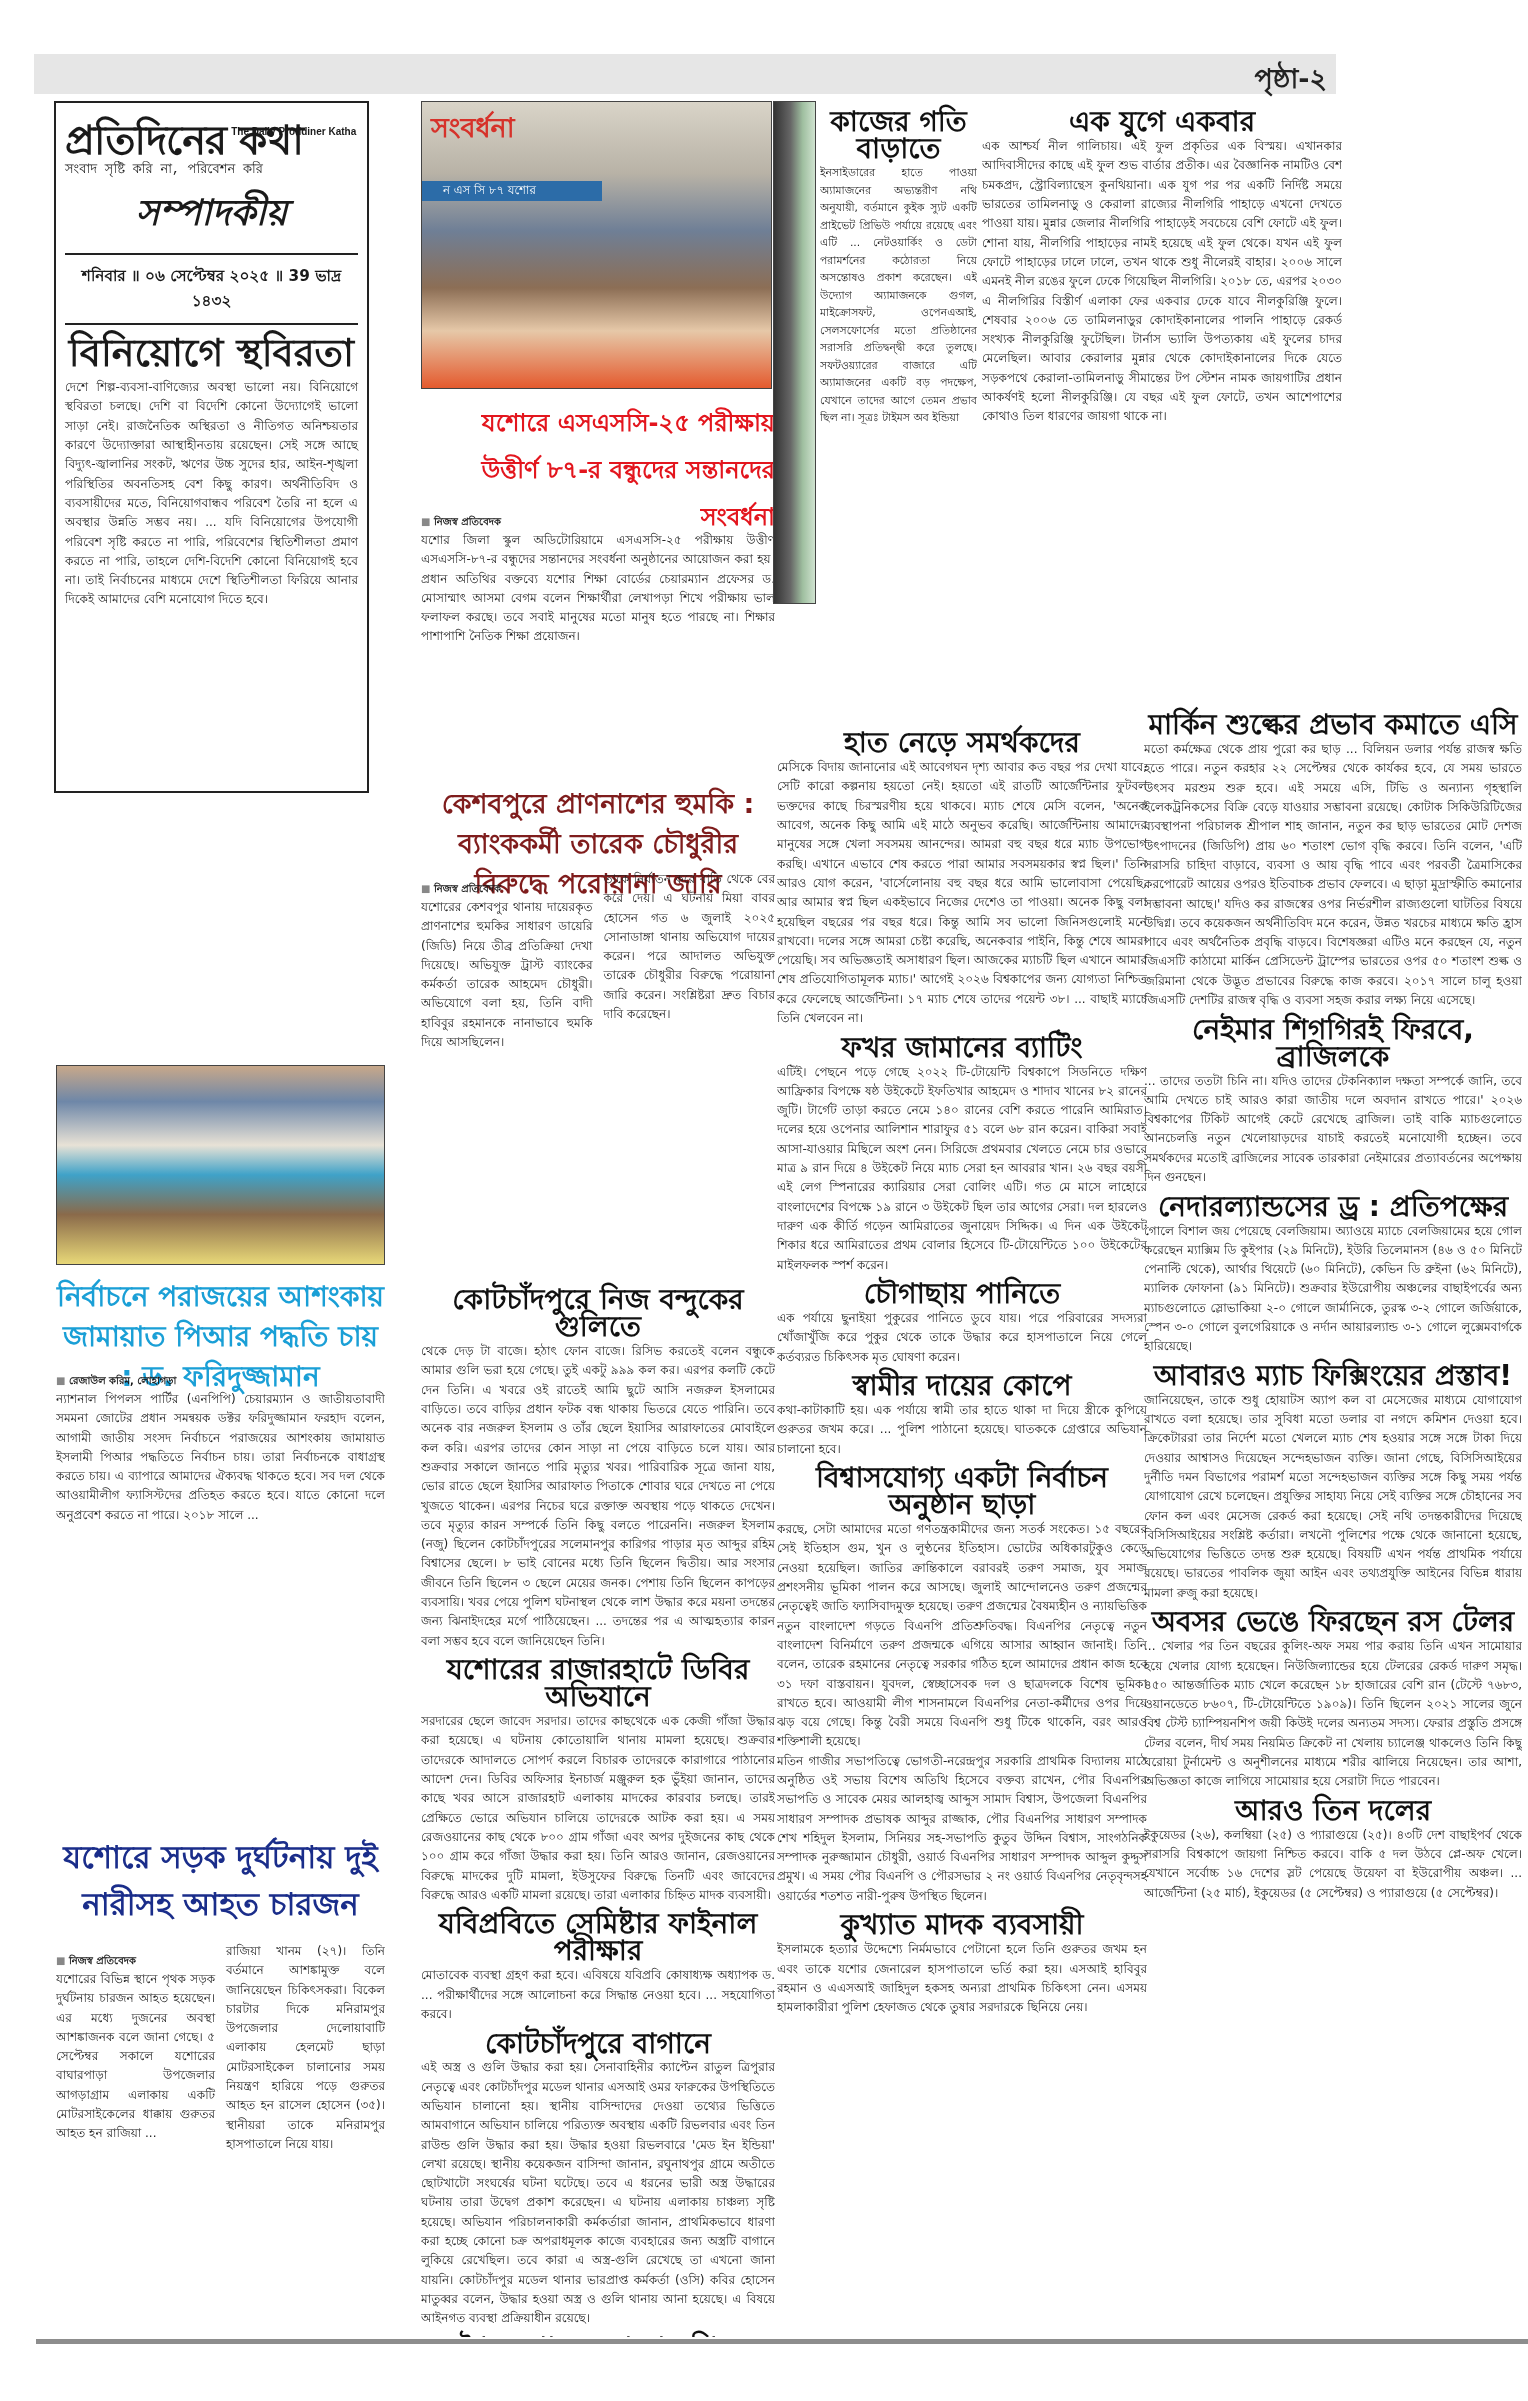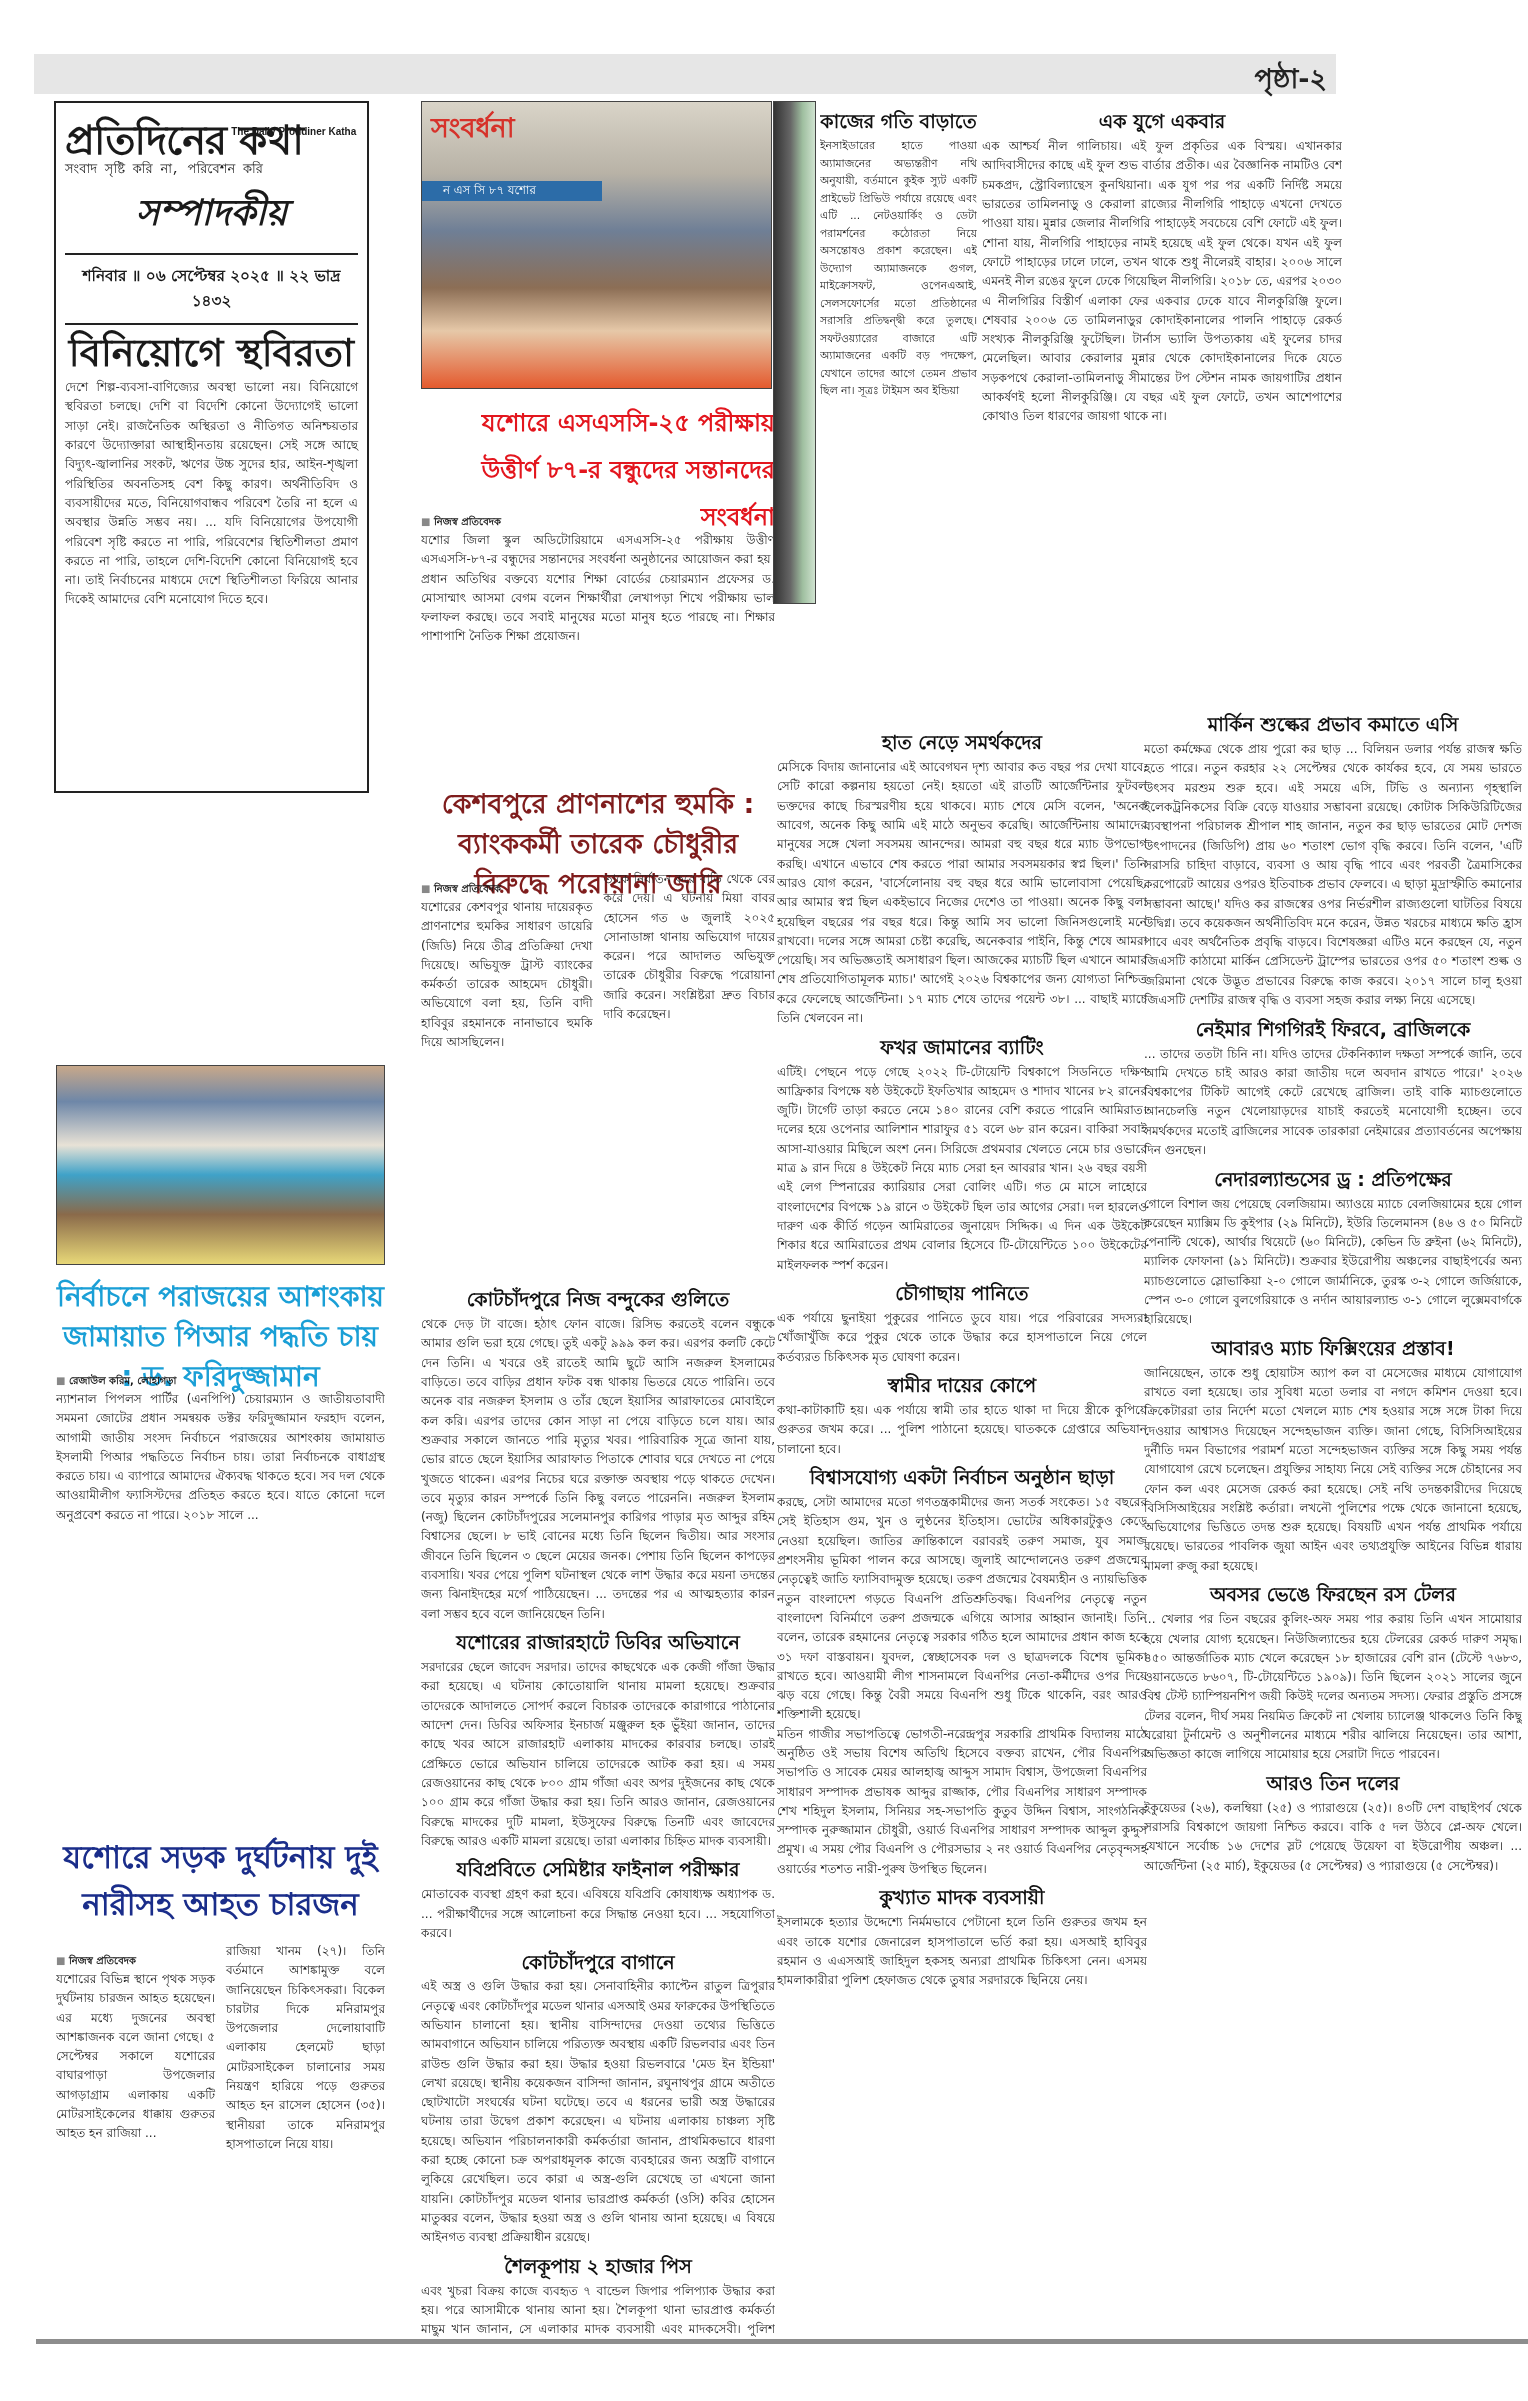--- a/index.html
+++ b/index.html
@@ -4,21 +4,21 @@
 <style>
   * { box-sizing: border-box; margin: 0; padding: 0; }
   html, body { width: 1528px; height: 2401px; background: #ffffff; overflow: hidden; }
   body { position: relative; font-family: "DejaVu Sans", sans-serif; color: #1a1a1a; }
   .page-band { position: absolute; left: 34px; top: 54px; width: 1302px; height: 40px; background: #e6e6e6; }
   .page-no { position: absolute; right: 9px; top: 3.6px; font-family: "DejaVu Serif", serif; font-size: 27px; font-weight: bold; color: #222; }
   .col { position: absolute; top: 101px; }
   .body-text { font-size: 12px; line-height: 19.3px; text-align: justify; color: #222; }
   .byline { font-size: 10px; font-weight: bold; margin-top: 11px; }
   .byline::before { content: "■ "; color: #888; font-size: 10px; }
-  .sec-title { font-size: 19px; font-weight: bold; text-align: center; margin: 5.4px 0 1.8px; line-height: 27px; color: #111; }
+  .sec-title { font-size: 28px; font-weight: bold; text-align: center; margin: 5.4px 0 1.8px; line-height: 27px; color: #111; }
 
   
   .editorial { position: absolute; left: 54px; top: 101px; width: 315px; height: 692px; border: 2.7px solid #222; padding: 12.6px 9px 9px; }
   .masthead { font-family: "DejaVu Serif", serif; font-weight: bold; font-size: 40px; line-height: 47px; text-align: left; letter-spacing: -0.9px; position: relative; }
   .masthead-en { position: absolute; right: 1.8px; top: -7.2px; font-family: "Liberation Sans", sans-serif; font-size: 10px; font-weight: bold; letter-spacing: 0; }
   .tagline { font-size: 13px; margin-top: -3.6px; font-family: Liberation Mono, monospace; }
   .ed-title { font-family: "DejaVu Serif", serif; font-style: italic; font-size: 36px; font-weight: bold; text-align: center; margin: 5.4px 0 7.2px; }
   .rule { border-top: 2.7px solid #222; margin: 3.6px 0; }
   .dateline { font-size: 15.3px; font-weight: bold; text-align: center; padding: 5.4px 0; }
   .ed-headline { font-size: 38px; font-weight: bold; text-align: center; line-height: 50px; margin-top: 1.8px; }
@@ -47,21 +47,21 @@
 </div>
 
 <div class="editorial" data-name="editorial-box">
   <div class="masthead" data-name="masthead">
     <span class="masthead-en" data-name="masthead-english-name">The Daily Protidiner Katha</span>
     <span data-name="masthead-bengali-name">প্রতিদিনের কথা</span>
   </div>
   <div class="tagline" data-name="masthead-tagline">সংবাদ সৃষ্টি করি না, পরিবেশন করি</div>
   <div class="ed-title" data-name="section-title">সম্পাদকীয়</div>
   <div class="rule" data-name="divider"></div>
-  <div class="dateline" data-name="dateline">শনিবার ॥ ০৬ সেপ্টেম্বর ২০২৫ ॥ ২২ ভাদ্র ১৪৩২</div>
+  <div class="dateline" data-name="dateline">শনিবার ॥ ০৬ সেপ্টেম্বর ২০২৫ ॥ 39 ভাদ্র ১৪৩২</div>
   <div class="rule" data-name="divider"></div>
   <div class="ed-headline" data-name="editorial-headline">বিনিয়োগে স্থবিরতা</div>
   <div class="body-text" data-name="editorial-body">দেশে শিল্প-ব্যবসা-বাণিজ্যের অবস্থা ভালো নয়। বিনিয়োগে স্থবিরতা চলছে। দেশি বা বিদেশি কোনো উদ্যোগেই ভালো সাড়া নেই। রাজনৈতিক অস্থিরতা ও নীতিগত অনিশ্চয়তার কারণে উদ্যোক্তারা আস্থাহীনতায় রয়েছেন। সেই সঙ্গে আছে বিদ্যুৎ-জ্বালানির সংকট, ঋণের উচ্চ সুদের হার, আইন-শৃঙ্খলা পরিস্থিতির অবনতিসহ বেশ কিছু কারণ। অর্থনীতিবিদ ও ব্যবসায়ীদের মতে, বিনিয়োগবান্ধব পরিবেশ তৈরি না হলে এ অবস্থার উন্নতি সম্ভব নয়। ... যদি বিনিয়োগের উপযোগী পরিবেশ সৃষ্টি করতে না পারি, পরিবেশের স্থিতিশীলতা প্রমাণ করতে না পারি, তাহলে দেশি-বিদেশি কোনো বিনিয়োগই হবে না। তাই নির্বাচনের মাধ্যমে দেশে স্থিতিশীলতা ফিরিয়ে আনার দিকেই আমাদের বেশি মনোযোগ দিতে হবে।</div>
 </div>
 
 <div class="photo photo-rally" data-name="rally-photo"></div>
 <div class="hl-cyan" data-name="jamaat-headline">নির্বাচনে পরাজয়ের আশংকায় জামায়াত পিআর পদ্ধতি চায় : ড. ফরিদুজ্জামান</div>
 <div class="col" style="left:56px; top:1362px; width:329px;" data-name="jamaat-article">
   <div class="byline" data-name="byline">রেজাউল করিম, লোহাগড়া</div>
   <div class="body-text" data-name="article-body">ন্যাশনাল পিপলস পার্টির (এনপিপি) চেয়ারম্যান ও জাতীয়তাবাদী সমমনা জোটের প্রধান সমন্বয়ক ডক্টর ফরিদুজ্জামান ফরহাদ বলেন, আগামী জাতীয় সংসদ নির্বাচনে পরাজয়ের আশংকায় জামায়াত ইসলামী পিআর পদ্ধতিতে নির্বাচন চায়। তারা নির্বাচনকে বাধাগ্রস্থ করতে চায়। এ ব্যাপারে আমাদের ঐক্যবদ্ধ থাকতে হবে। সব দল থেকে আওয়ামীলীগ ফ্যাসিস্টদের প্রতিহত করতে হবে। যাতে কোনো দলে অনুপ্রবেশ করতে না পারে। ২০১৮ সালে ...</div>

